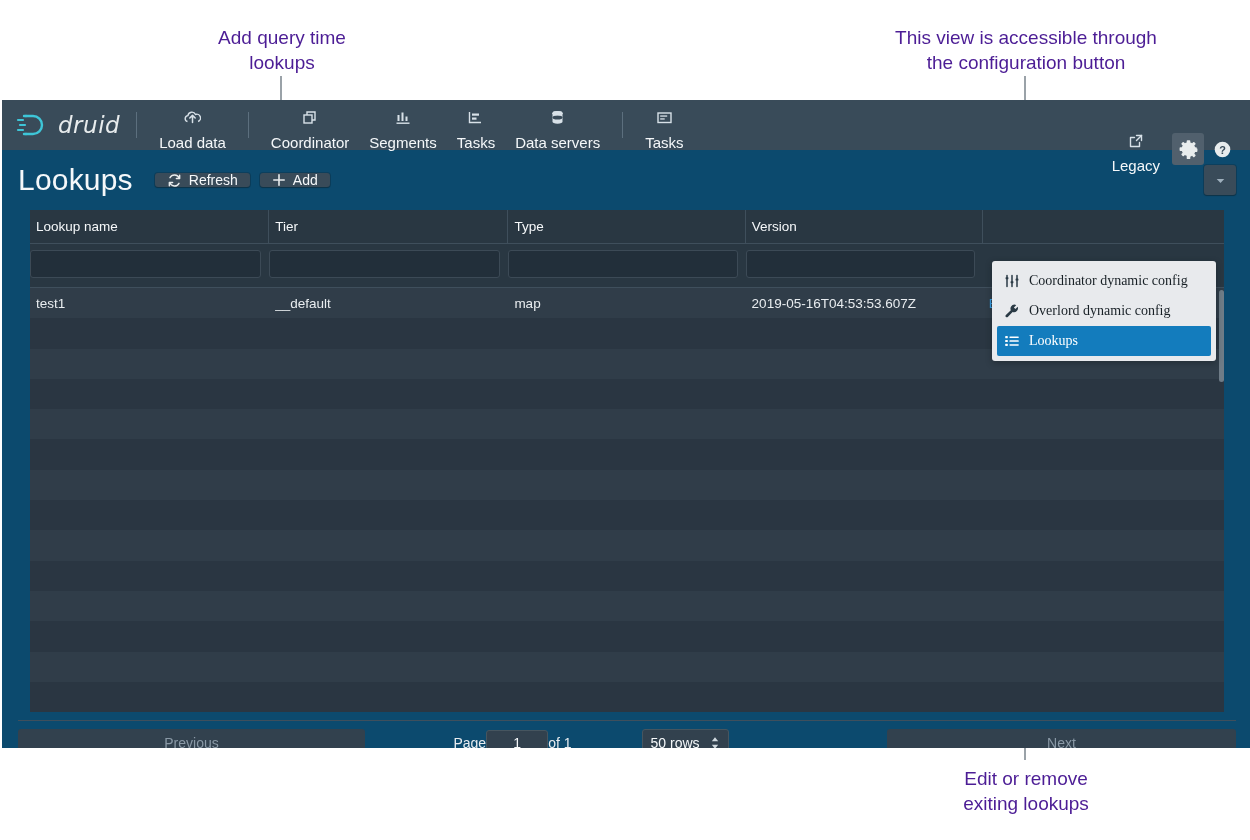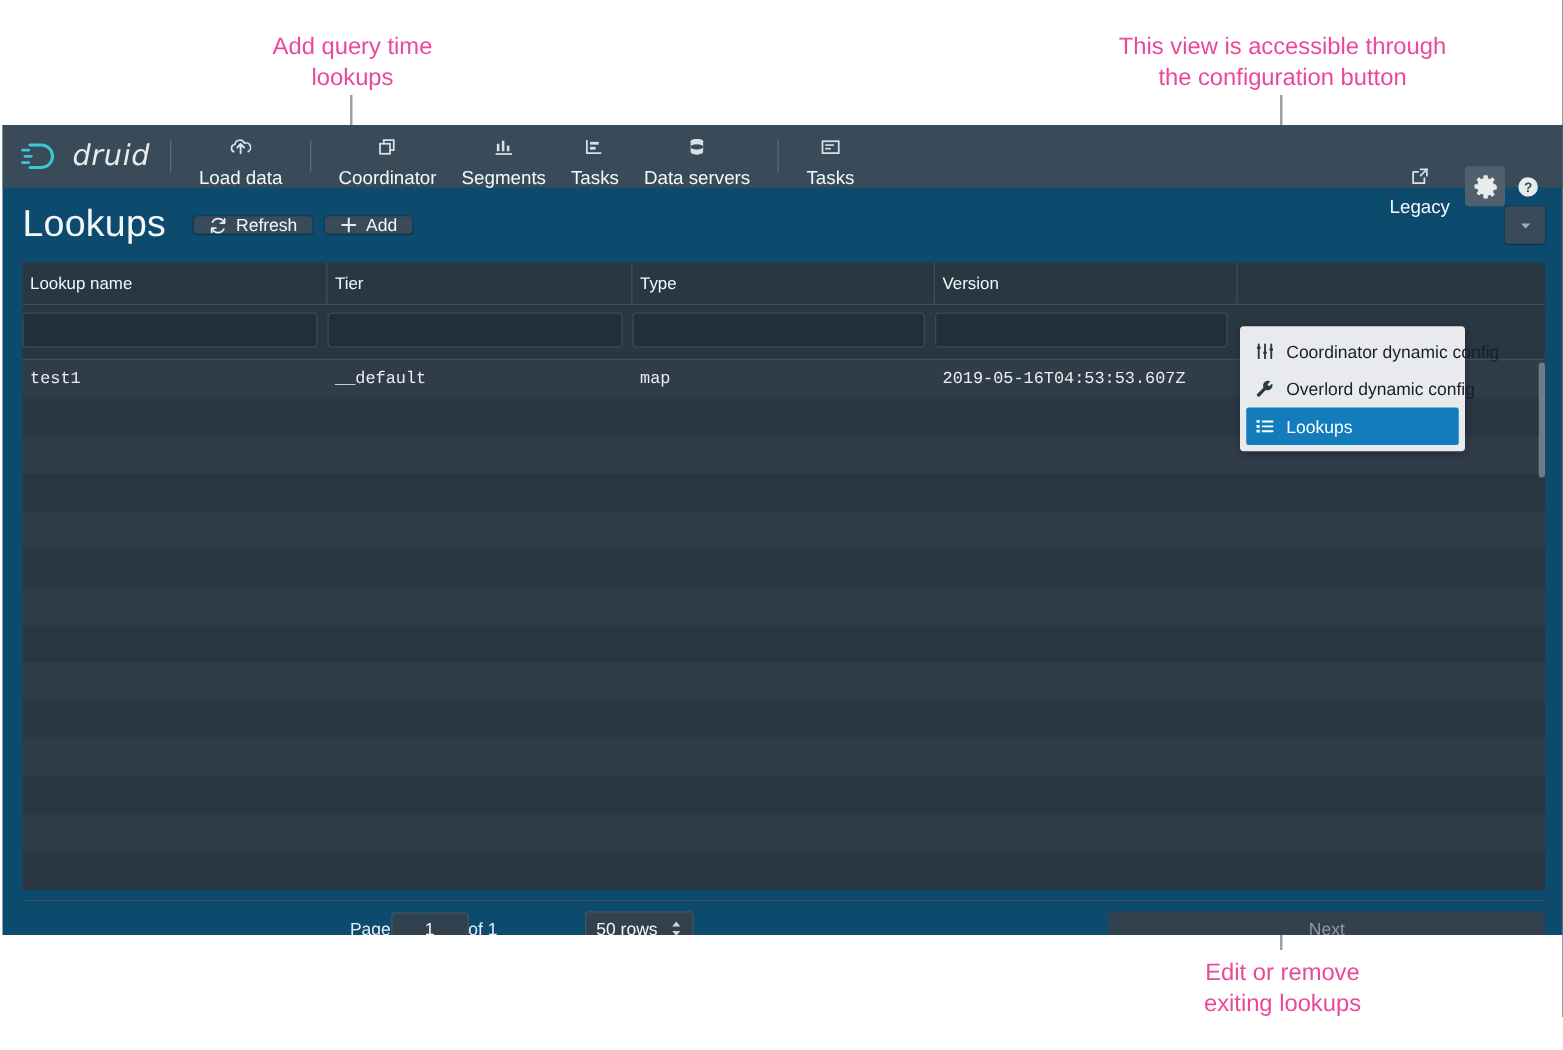--- a/index.html
+++ b/index.html
@@ -11,21 +11,21 @@
     height: 840px;
     background: #ffffff;
     font-family: "Liberation Sans", sans-serif;
     overflow: hidden;
     position: relative;
   }
 
   
   .annotation {
     position: absolute;
-    color: #ec4899;
+    color: #4c1d95;
     font-size: 19px;
     line-height: 25px;
     text-align: center;
     font-family: "Liberation Sans", sans-serif;
   }
   #anno-add { left: 142px; top: 25px; width: 280px; }
   #anno-config { left: 856px; top: 25px; width: 340px; }
   #anno-edit { left: 906px; top: 766px; width: 240px; }
 
   .leader {
@@ -151,21 +151,21 @@
     background: #394b59;
     display: flex;
     align-items: center;
     justify-content: center;
     cursor: pointer;
     box-shadow: 0 0 0 1px rgba(16,22,26,.2), 0 1px 1px rgba(16,22,26,.3);
   }
 
   
   #table-wrap {
-    margin: 0 16px;
+    margin: 0 28px;
     background: #293742;
     position: relative;
   }
   .t-head-row {
     display: flex;
     border-bottom: 1px solid #3f4f5c;
   }
   .t-head-cell {
     color: #f5f8fa;
     font-size: 13.5px;
@@ -207,21 +207,20 @@
   }
   .t-row.odd  { background: #303d49; }
   .t-row.even { background: #2a3642; }
   .t-cell {
     color: #e9edf0;
     font-size: 13.5px;
     padding-left: 6px;
     box-sizing: border-box;
     white-space: nowrap;
     overflow: hidden;
-    font-family: Liberation Mono, monospace;
   }
   .link {
     color: #3ba3e8;
     cursor: pointer;
     margin-right: 12px;
     font-size: 13.5px;
   }
 
   
   .c1 { width: 244px; }
@@ -298,27 +297,28 @@
     box-sizing: border-box;
   }
   .gap-l { width: 70px; }
   .gap-r { width: 70px; }
 
   
   #config-menu {
     position: absolute;
     left: 990px;
     top: 161px;
-    width: 180px;
+    width: 224px;
     background: #e8eaed;
     border-radius: 3px;
     padding: 5px;
     box-sizing: border-box;
     box-shadow: 0 2px 6px rgba(16,22,26,.4);
     z-index: 30;
+    font-family: Liberation Serif, serif;
   }
   .menu-item {
     display: flex;
     align-items: center;
     gap: 9px;
     height: 30px;
     padding: 0 7px;
     border-radius: 2px;
     color: #182026;
     font-size: 14px;
@@ -557,20 +557,21 @@
         <div class="t-row even"></div>
         <div class="t-row odd"></div>
         <div class="t-row even"></div>
         <div class="t-row odd"></div>
         <div class="t-row even"></div>
         <div id="scroll-thumb"></div>
     </div>
   </div>
 
   <div id="pagination">
+    <div class="page-btn" id="prev-btn">Previous</div>
     <div id="page-mid">
       <span>Page</span>
       <input class="page-input" value="1" style="">
       <span>of 1</span>
       <span class="gap-l"></span>
       <div class="rows-select">
         <span>50 rows</span>
         <span>
           <svg width="10" height="16" viewBox="0 0 10 16">
             <path d="M5 2.2 L8.2 6.2 H1.8 Z" fill="#cfd8de"></path>

